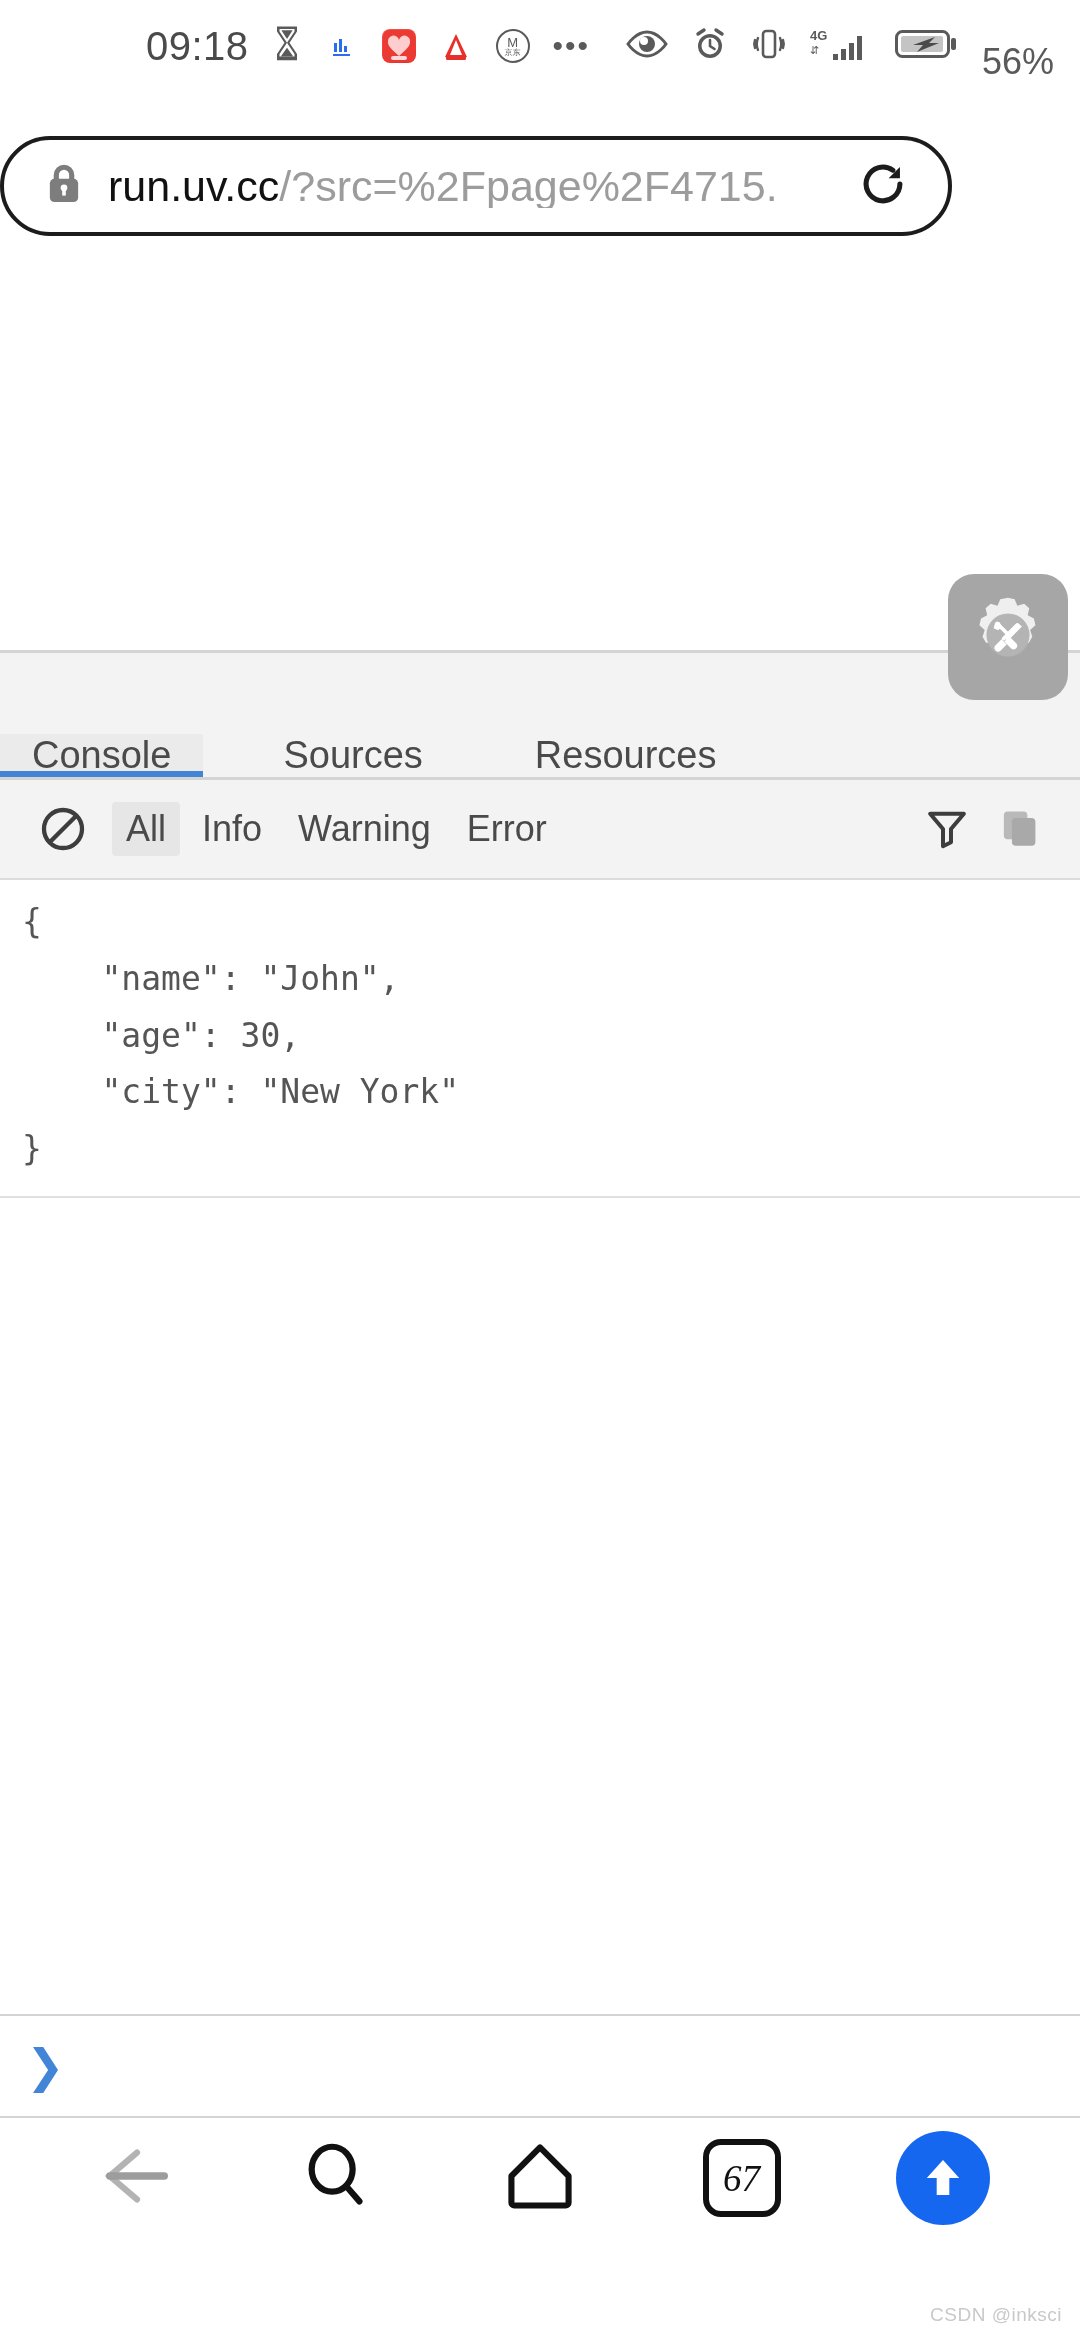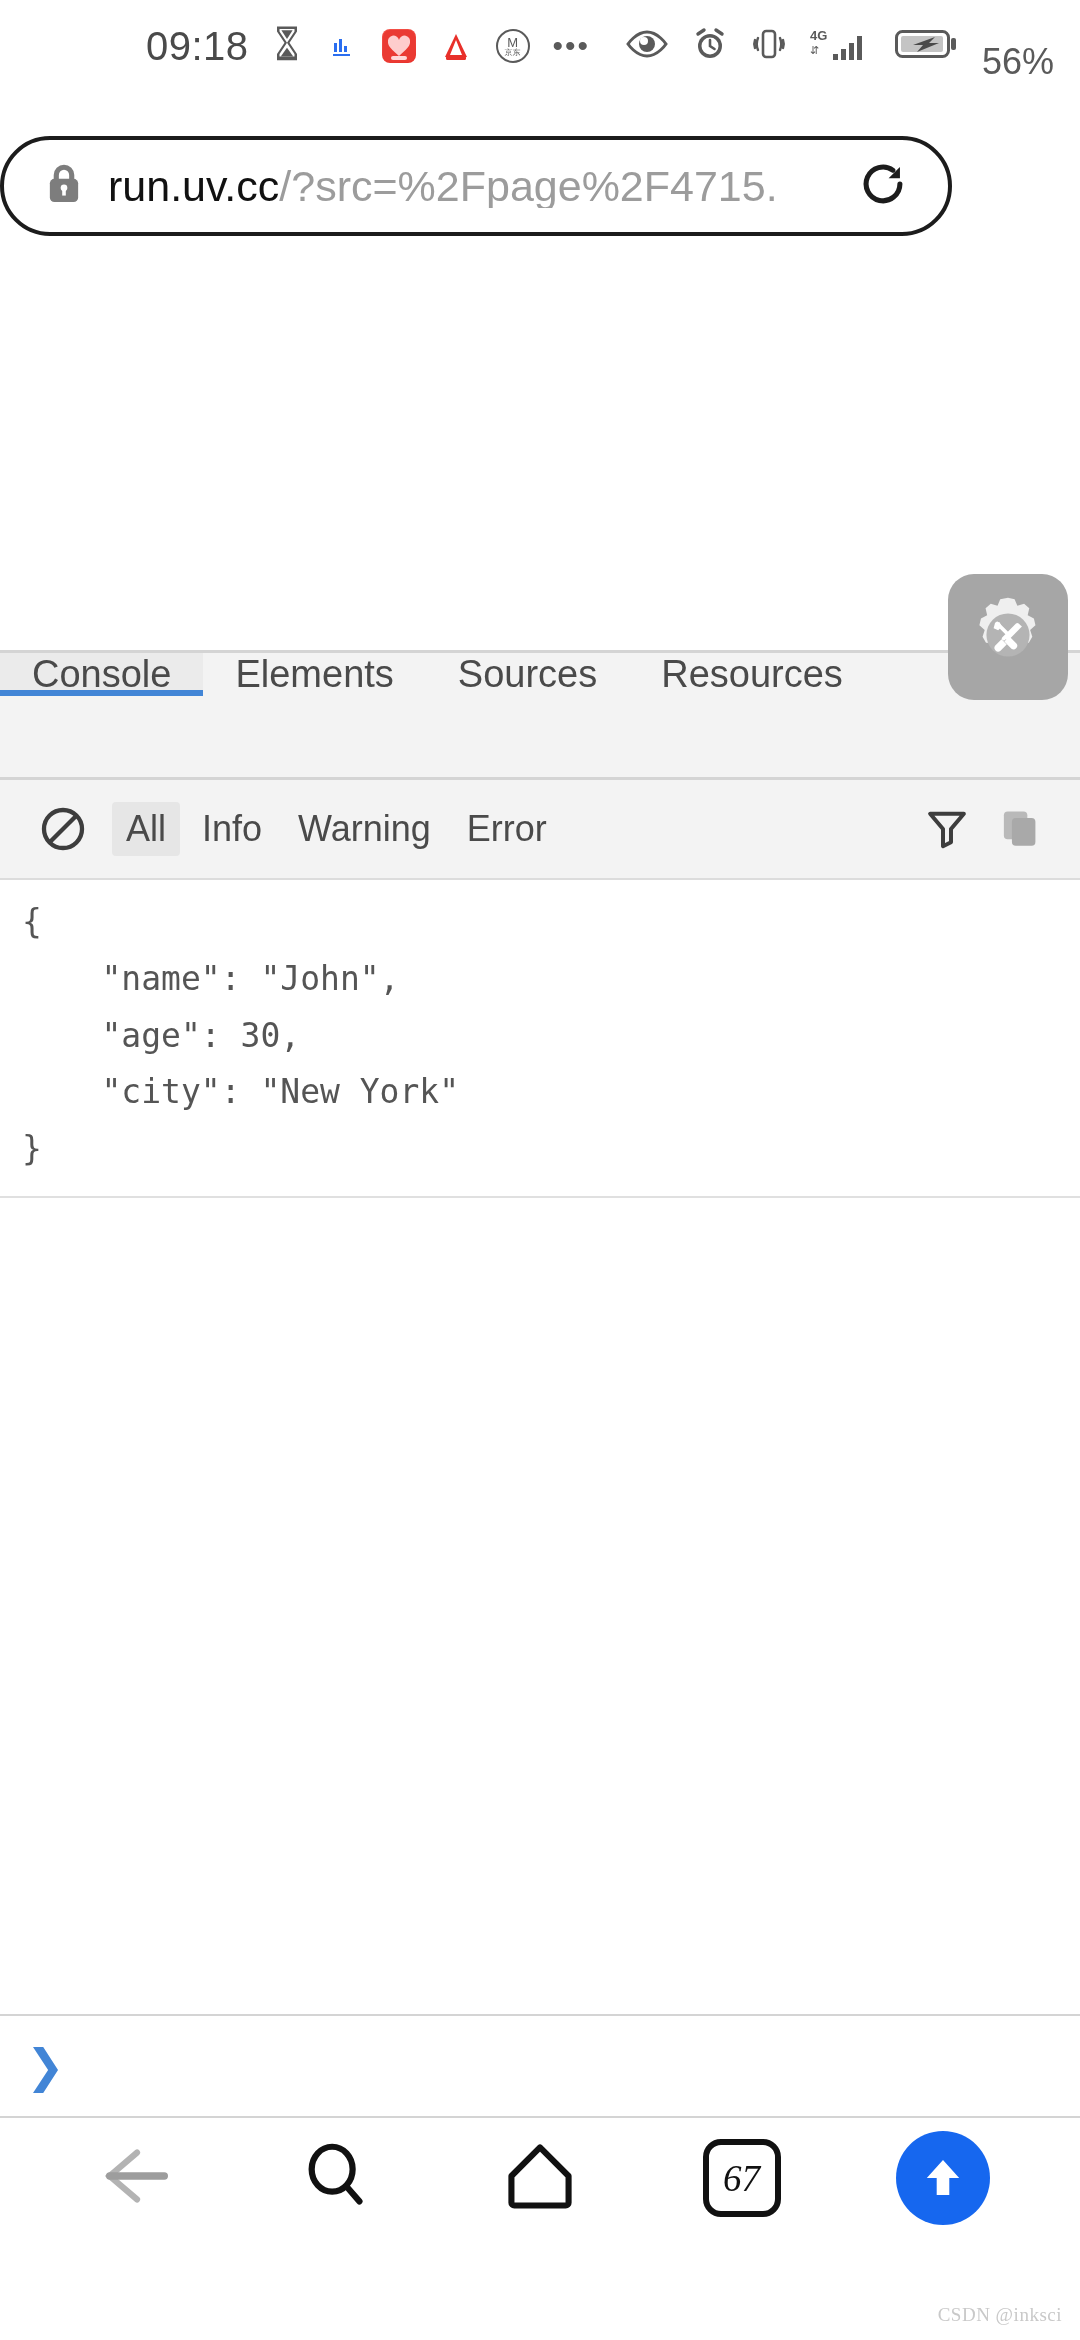--- a/index.html
+++ b/index.html
@@ -120,24 +120,25 @@
     background: #ffffff;
     border-top: 3px solid #d4d4d4;
     display: flex;
     flex-direction: column;
   }
   .dt-tabs {
     position: relative;
     height: 127px;
     background: #f3f3f3;
     display: flex;
-    align-items: flex-start;
+    align-items: flex-end;
     border-bottom: 3px solid #d4d4d4;
     overflow: hidden;
     flex: 0 0 auto;
+    gap: 48px;
   }
   .dt-tab {
     display: flex; align-items: center;
     padding: 0 32px;
     font-size: 38px;
     color: #4a4a4a;
     white-space: nowrap;
     position: relative;
   }
   .dt-tab.active {
@@ -249,21 +250,21 @@
     border-radius: 50%;
     display: flex; align-items: center; justify-content: center;
   }
 
   
   .watermark {
     position: absolute;
     right: 18px; bottom: 14px;
     font-size: 19px;
     color: #c9c9c9;
-    font-family: Liberation Serif, serif;
+    font-family: Liberation Sans, sans-serif;
     letter-spacing: 0.5px;
   }
 </style>
 </head>
 <body>
 
 <div id="screen">
 
   <div class="status-bar">
     <div class="status-left">
@@ -398,23 +399,20 @@
     </span>
   </div>
 
   <div class="devtools">
 
     <div class="dt-tabs">
       <div class="dt-tab active">
         <span>Console</span>
       </div>
       <div class="dt-tab">
-        <span>Elements</span>
-      </div>
-      <div class="dt-tab">
         <span>Sources</span>
       </div>
       <div class="dt-tab">
         <span>Resources</span>
       </div>
       <div class="dt-tab">
         
       </div>
     </div>
 

